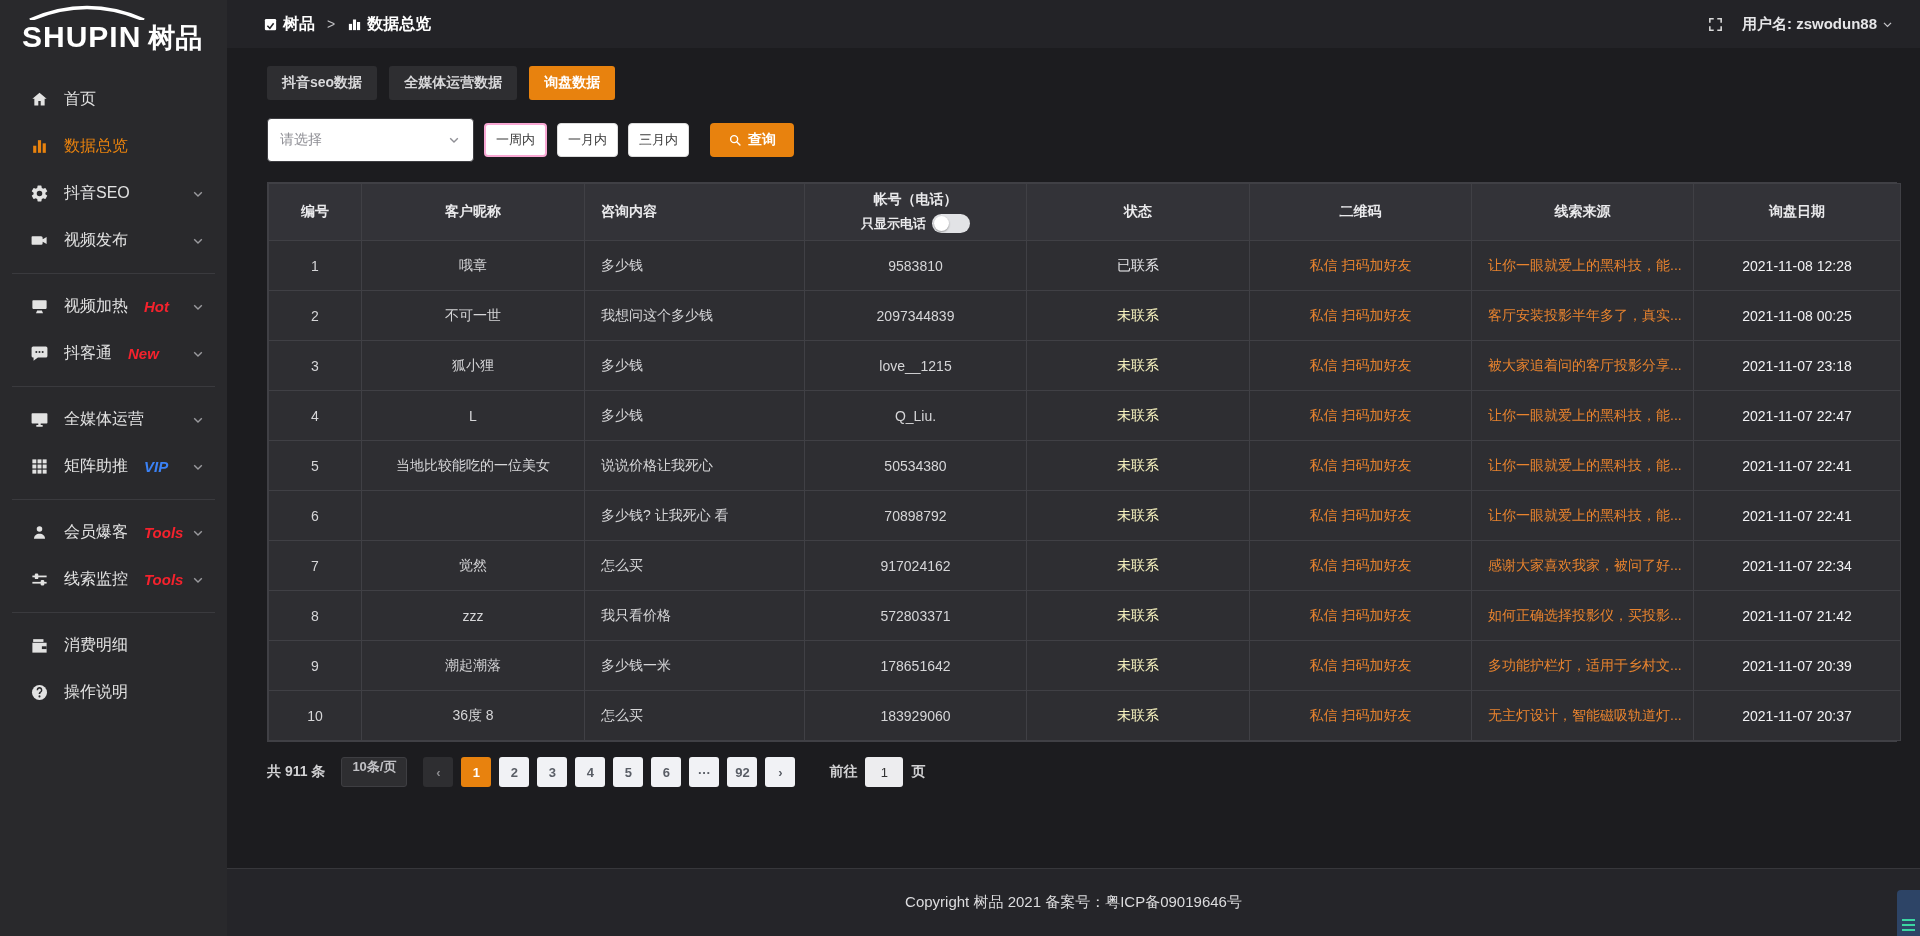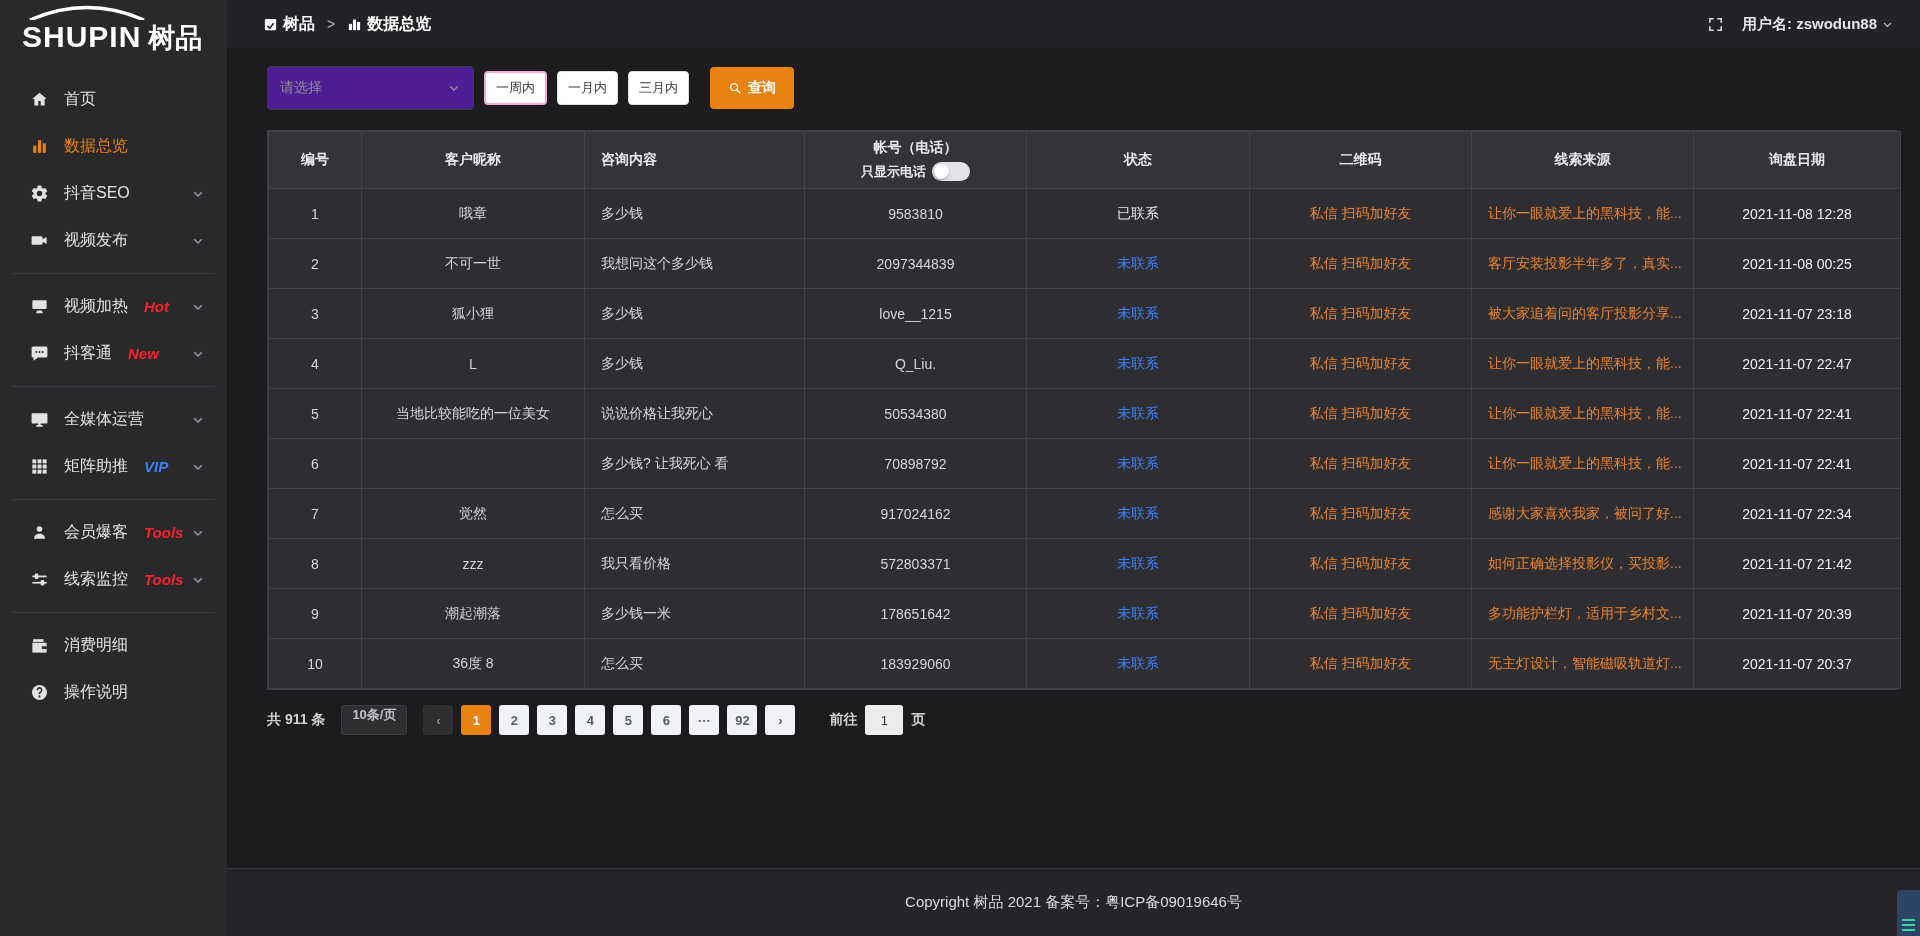--- a/index.html
+++ b/index.html
@@ -41,43 +41,43 @@
   .content { flex:1; display:flex; flex-direction:column; padding:18px 23px 0 40px; background:#1c1c1f; }
 
   
   .tabs { display:flex; gap:12px; margin-bottom:18px; }
   .tab { height:34px; padding:0 15px; background:#2e2e31; color:#d9d9db; border:none;
     border-radius:3px; font-size:14px; font-weight:bold; cursor:pointer; font-family:inherit; }
   .tab.active { background:#e8820e; color:#fff; }
 
   
   .filter-row { display:flex; align-items:center; margin-bottom:20px; }
-  .select-box { width:207px; height:44px; background:#4c1d95; border:1px solid #3e3e42;
+  .select-box { width:207px; height:44px; background:#ffffff; border:1px solid #3e3e42;
     border-radius:4px; display:flex; align-items:center; justify-content:space-between;
     padding:0 12px; color:#8f8f95; font-size:14px; cursor:pointer; margin-right:10px; }
   .select-box .chev { width:14px; height:14px; color:#8f8f95; }
   .period-btn { height:34px; min-width:50px; padding:0 10px; background:#fff; color:#3a3a3a;
     border:1px solid #dcdcdc; border-radius:4px; font-size:13px; cursor:pointer;
     margin-right:10px; font-family:inherit; }
   .period-btn.active { border:2px solid #f9a8d4; }
-  .search-btn { height:42px; margin-left:11px; padding:0 18px; background:#e8820e; color:#fff;
+  .search-btn { height:34px; margin-left:11px; padding:0 18px; background:#e8820e; color:#fff;
     border:none; border-radius:4px; font-size:14px; font-weight:bold; cursor:pointer;
     display:inline-flex; align-items:center; gap:6px; font-family:inherit; }
   .search-btn .ic { width:14px; height:14px; }
 
   
   .table-wrap { border:1px solid #404045; background:#2e2e32; }
   table { width:100%; border-collapse:collapse; table-layout:fixed; }
   th, td { border:1px solid #404045; text-align:center; color:#d6d6d8; font-size:14px;
     overflow:hidden; white-space:nowrap; }
   thead th { height:57px; background:#333338; color:#eaeaec; font-weight:bold; }
   tbody td { height:50px; background:#2e2e32; }
   th.left, td.left { text-align:left; padding-left:16px; }
   .st-ok { color:#e8e8ea; }
-  .st-un { color:#3b82f6; }
+  .st-un { color:#fef9c3; }
   .link { color:#e8832e; cursor:pointer; }
   td.date { color:#f2f2f4; }
   .toggle-line { display:flex; align-items:center; justify-content:center; gap:6px;
     font-size:13px; margin-top:5px; font-weight:bold; }
   .switch { width:38px; height:19px; border-radius:10px; background:#e2e3e6; position:relative;
     display:inline-block; cursor:pointer; }
   .switch .knob { position:absolute; left:2px; top:2px; width:15px; height:15px;
     border-radius:50%; background:#fff; box-shadow:0 1px 2px rgba(0,0,0,.35); }
 
   
@@ -280,20 +280,25 @@
           <span>用户名: zswodun88</span>
           <svg class="chev" viewBox="0 0 24 24">
               <path d="M5.5 9l6.5 6.5L18.5 9" fill="none" stroke="currentColor" stroke-width="2.4"></path>
             </svg>
         </span>
       </div>
     </header>
 
     <main class="content">
 
+      <div class="tabs" id="tabs">
+          <button class="tab">抖音seo数据</button>
+          <button class="tab">全媒体运营数据</button>
+          <button class="tab active">询盘数据</button>
+        </div>
 
       <div class="filter-row">
         <div class="select-box">
           <span>请选择</span>
           <svg class="chev" viewBox="0 0 24 24">
               <path d="M5.5 9l6.5 6.5L18.5 9" fill="none" stroke="currentColor" stroke-width="2.4"></path>
             </svg>
         </div>
         <span id="periods"><button class="period-btn active">一周内</button><button class="period-btn">一月内</button><button class="period-btn">三月内</button></span>
         <button class="search-btn">

